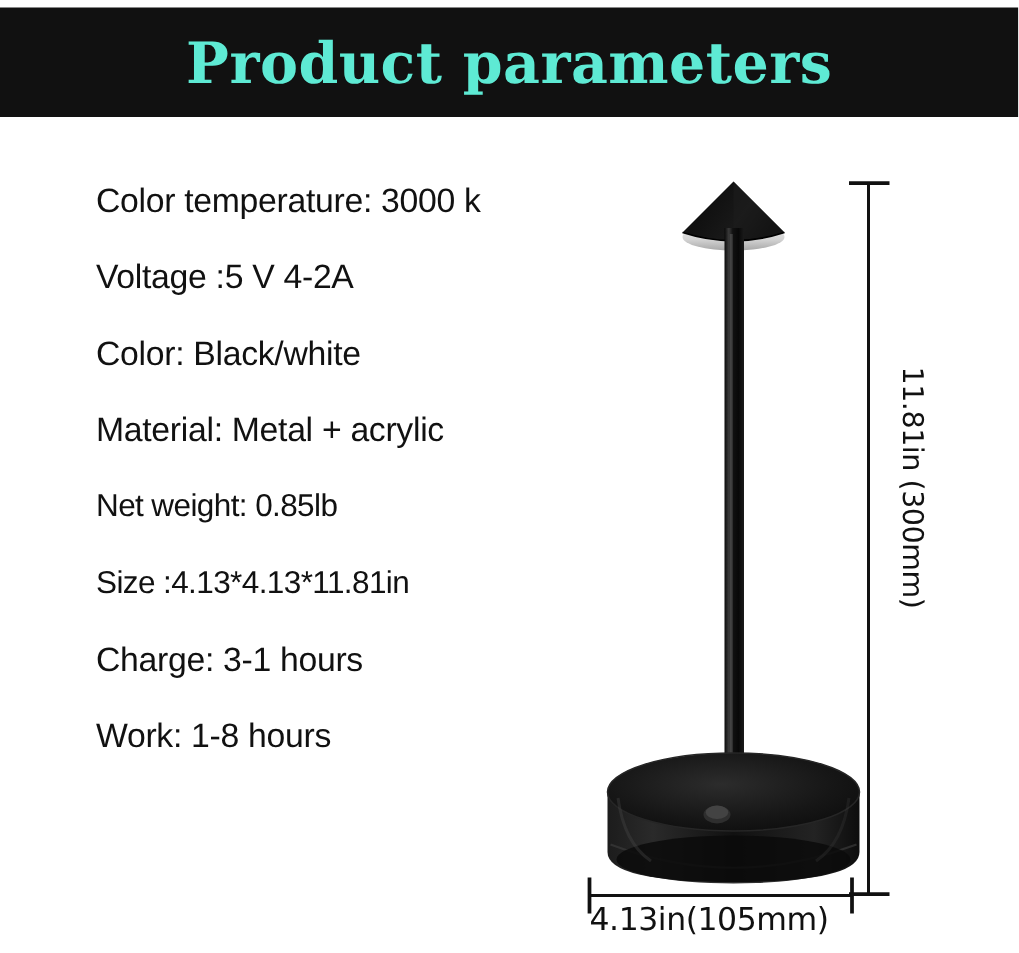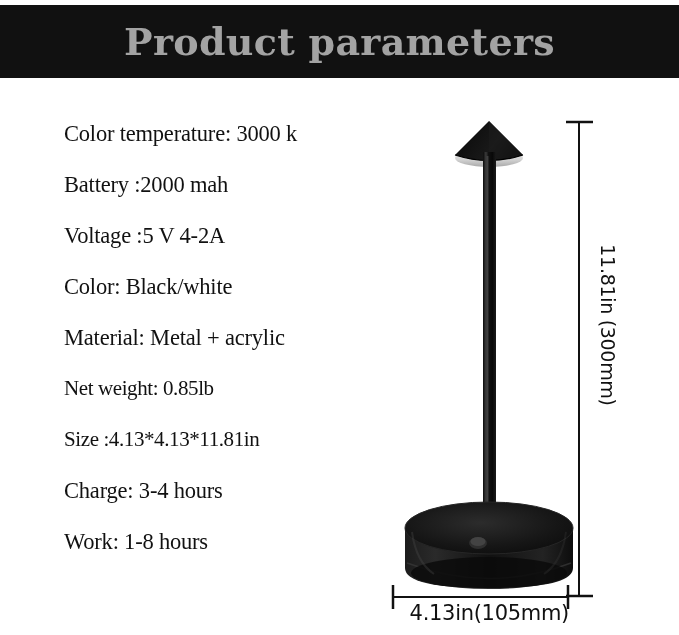--- a/index.html
+++ b/index.html
@@ -26,48 +26,48 @@
     background: #111111;
   }
   #header-title {
     position: absolute;
     left: 0;
     top: 0;
     width: 679px;
     height: 73px;
     line-height: 73px;
     text-align: center;
-    color: #a3a3a3;
+    color: #5eead4;
     font-family: "DejaVu Serif", "Liberation Serif", serif;
     font-weight: bold;
     font-size: 38px;
     letter-spacing: 0.3px;
   }
 
   
   #spec-list {
     position: absolute;
     left: 64px;
     top: 108px;
     width: 330px;
   }
   .spec-row {
     height: 51px;
     display: flex;
     align-items: center;
     white-space: nowrap;
   }
   .spec-text {
-    font-family: Liberation Serif, serif;
+    font-family: Liberation Sans, sans-serif;
     font-size: 22.5px;
     color: #111111;
     letter-spacing: -0.2px;
   }
   .spec-text.sans {
-    font-family: Liberation Serif, serif;
+    font-family: Liberation Sans, sans-serif;
     font-size: 21px;
     letter-spacing: -0.4px;
   }
 
   
   #lamp-figure {
     position: absolute;
     left: 390px;
     top: 100px;
     width: 200px;
@@ -86,21 +86,21 @@
     font-family: "DejaVu Sans", "Liberation Sans", sans-serif;
     font-size: 19px;
     color: #111111;
     letter-spacing: -0.3px;
   }
   #dim-horizontal-label {
     position: absolute;
     left: 393px;
     top: 601px;
     width: 176px;
-    text-align: right;
+    text-align: left;
     font-family: "DejaVu Sans", "Liberation Sans", sans-serif;
     font-size: 21px;
     color: #111111;
     letter-spacing: -0.3px;
   }
   #dim-lines-svg {
     position: absolute;
     left: 0;
     top: 0;
     pointer-events: none;
@@ -113,39 +113,36 @@
 
   <div id="header-bar">
     <div id="header-title">Product parameters</div>
   </div>
 
   <div id="spec-list">
     <div class="spec-row">
       <span class="spec-text">Color temperature: 3000 k</span>
     </div>
     <div class="spec-row">
-      <span class="spec-text">Battery :2000 mah</span>
-    </div>
-    <div class="spec-row">
       <span class="spec-text">Voltage :5 V 4-2A</span>
     </div>
     <div class="spec-row">
       <span class="spec-text">Color: Black/white</span>
     </div>
     <div class="spec-row">
       <span class="spec-text">Material: Metal + acrylic</span>
     </div>
     <div class="spec-row">
       <span class="spec-text sans">Net weight: 0.85lb</span>
     </div>
     <div class="spec-row">
       <span class="spec-text sans">Size :4.13*4.13*11.81in</span>
     </div>
     <div class="spec-row">
-      <span class="spec-text">Charge: 3-4 hours</span>
+      <span class="spec-text">Charge: 3-1 hours</span>
     </div>
     <div class="spec-row">
       <span class="spec-text">Work: 1-8 hours</span>
     </div>
   </div>
 
   <div id="lamp-figure">
     <svg id="lamp-svg" width="200" height="500" viewBox="0 0 200 500">
       <defs>
         <linearGradient id="poleGrad" x1="0" y1="0" x2="1" y2="0">

